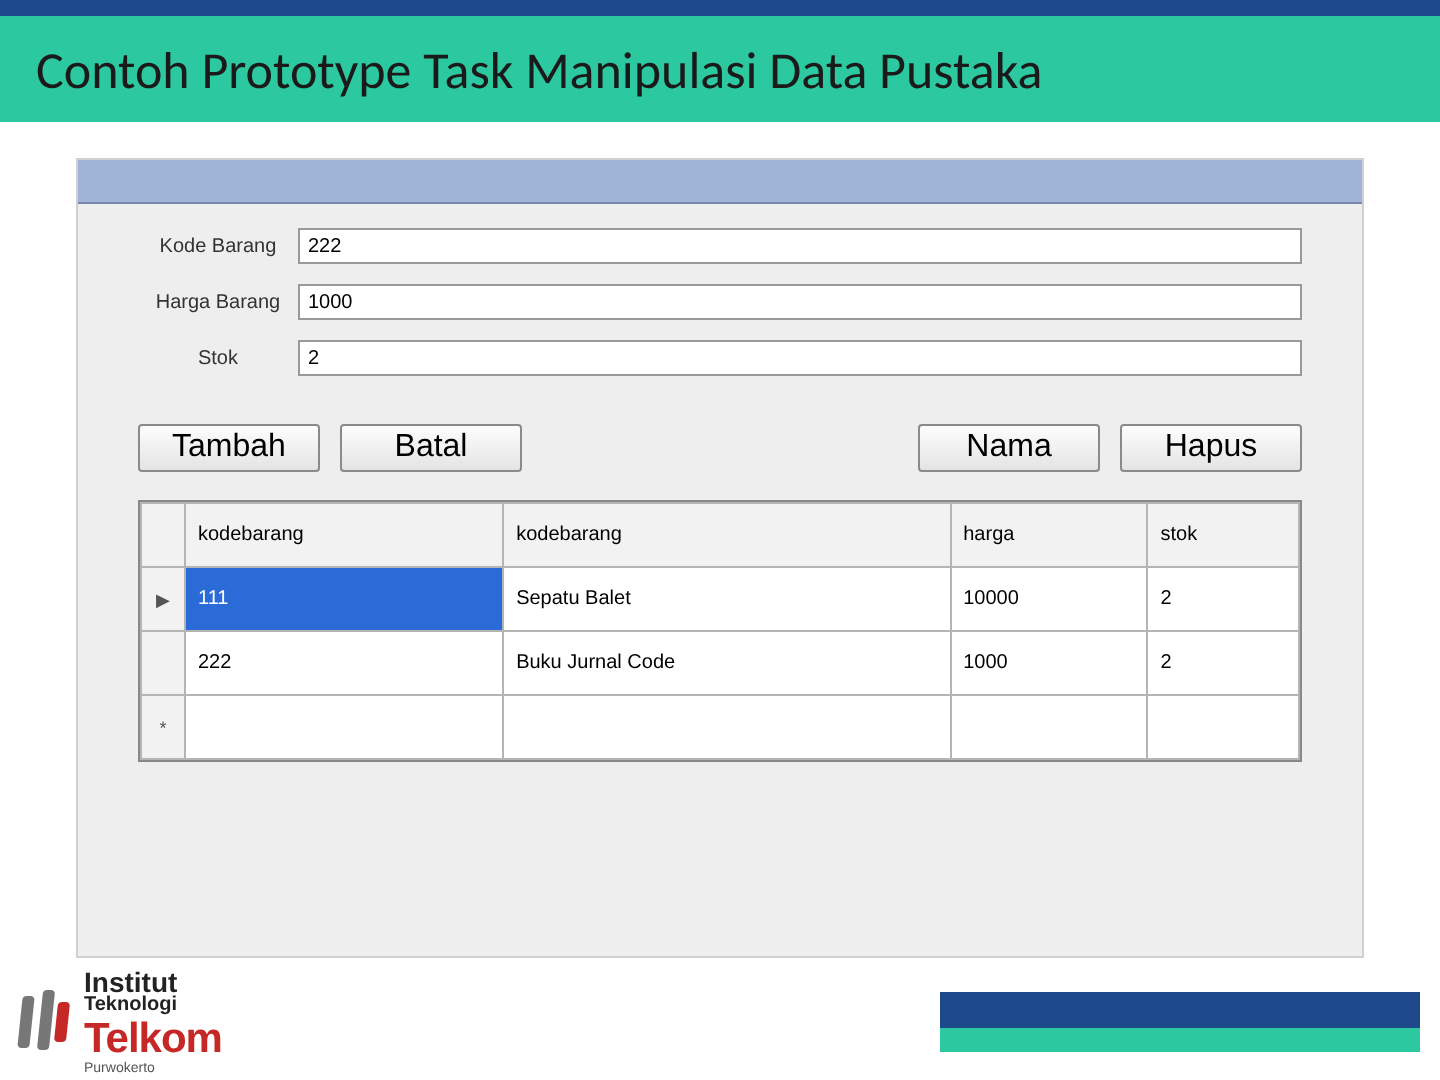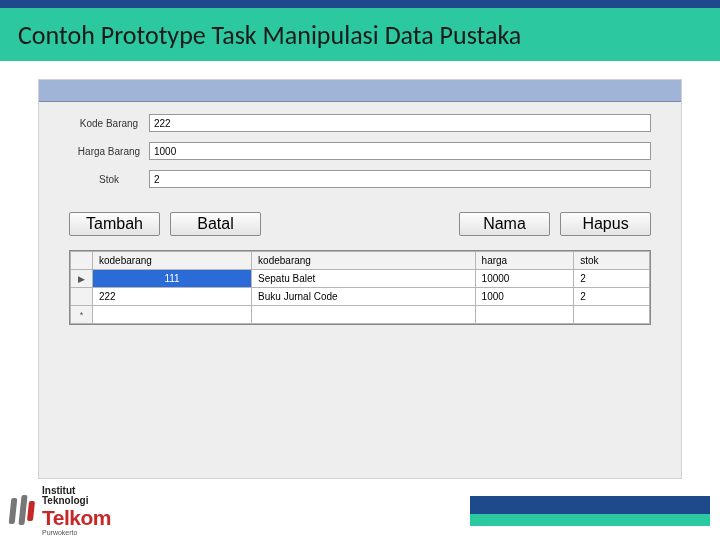--- a/index.html
+++ b/index.html
@@ -11,32 +11,32 @@
   .app-titlebar { height: 22px; background: #9fb4d6; border-bottom: 1px solid #7a8aa8; }
   .form-panel { padding: 12px 30px 6px 30px; background: #eeeeee; font-size: 10px; color: #333; }
   .form-row { display: flex; align-items: center; margin-bottom: 10px; }
   .form-row label { width: 80px; font-size: 10px; color: #333; text-align: center; }
   .form-row input { flex: 1; height: 18px; border: 1px solid #999; background: #fff; font-size: 10px; padding: 0 4px; }
   .button-row { display: flex; gap: 10px; padding: 8px 30px; }
   .button-row .spacer { flex: 1; }
   .btn { width: 91px; height: 24px; background: linear-gradient(#fdfdfd,#e4e4e4); border: 1px solid #8a8a8a; border-radius: 2px; font-size: 16px; cursor: pointer; }
   .grid-wrap { margin: 6px 30px 0 30px; border: 1px solid #888; background: #fff; font-size: 10px; }
   table { border-collapse: collapse; width: 100%; }
-  th, td { border: 1px solid #b5b5b5; height: 18px; padding: 0 6px; text-align: left; font-weight: 400; font-size: 10px; }
+  th, td { border: 1px solid #b5b5b5; height: 32px; padding: 0 6px; text-align: left; font-weight: 400; font-size: 10px; }
   th { background: #f2f2f2; }
   .rowhead { width: 22px; background: #f2f2f2; text-align: center; color: #555; font-size: 9px; }
-  tr.selected td.cell-first { background: #2a6bd8; color: #fff; text-align: center; }
+  tr.selected td.cell-first { background: #2a6bd8; color: #fff; }
   .footer { position: absolute; bottom: 0; left: 0; right: 0; height: 58px; display: flex; align-items: center; }
   .logo { display: flex; align-items: center; gap: 6px; margin-left: 8px; }
   .logo-mark { width: 28px; height: 32px; position: relative; }
   .logo-mark .bar1 { position:absolute; left:2px; top:3px; width:6px; height:26px; background:#777; border-radius:2px; transform: skewX(-6deg);}
   .logo-mark .bar2 { position:absolute; left:12px; top:0; width:6px; height:30px; background:#777; border-radius:2px; transform: skewX(-6deg);}
   .logo-mark .bar3 { position:absolute; left:20px; top:6px; width:6px; height:20px; background:#c62828; border-radius:2px; transform: skewX(-6deg);}
   .logo-text { line-height: 1.05; }
-  .logo-text .l1 { font-size: 10px; font-weight: 700; color:#222; }
+  .logo-text .l1 { font-size: 14px; font-weight: 700; color:#222; }
   .logo-text .l2 { font-size: 10px; font-weight: 700; color:#222; }
   .logo-text .l3 { font-size: 21px; font-weight: 800; color:#c62828; letter-spacing: -0.5px;}
   .logo-text .l4 { font-size: 7px; color:#555; }
   .footer-bars { margin-left: auto; margin-right: 10px; width: 240px; }
   .footer-bars .fb1 { height: 18px; background: #1e4a8c; }
   .footer-bars .fb2 { height: 12px; background: #2cc8a0; }
 </style>
 </head>
 <body>
 

